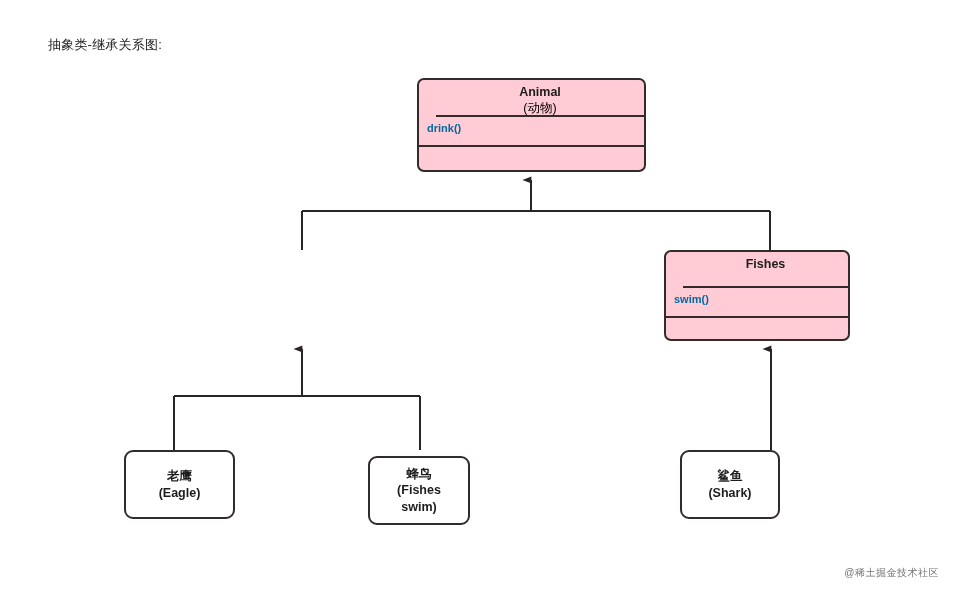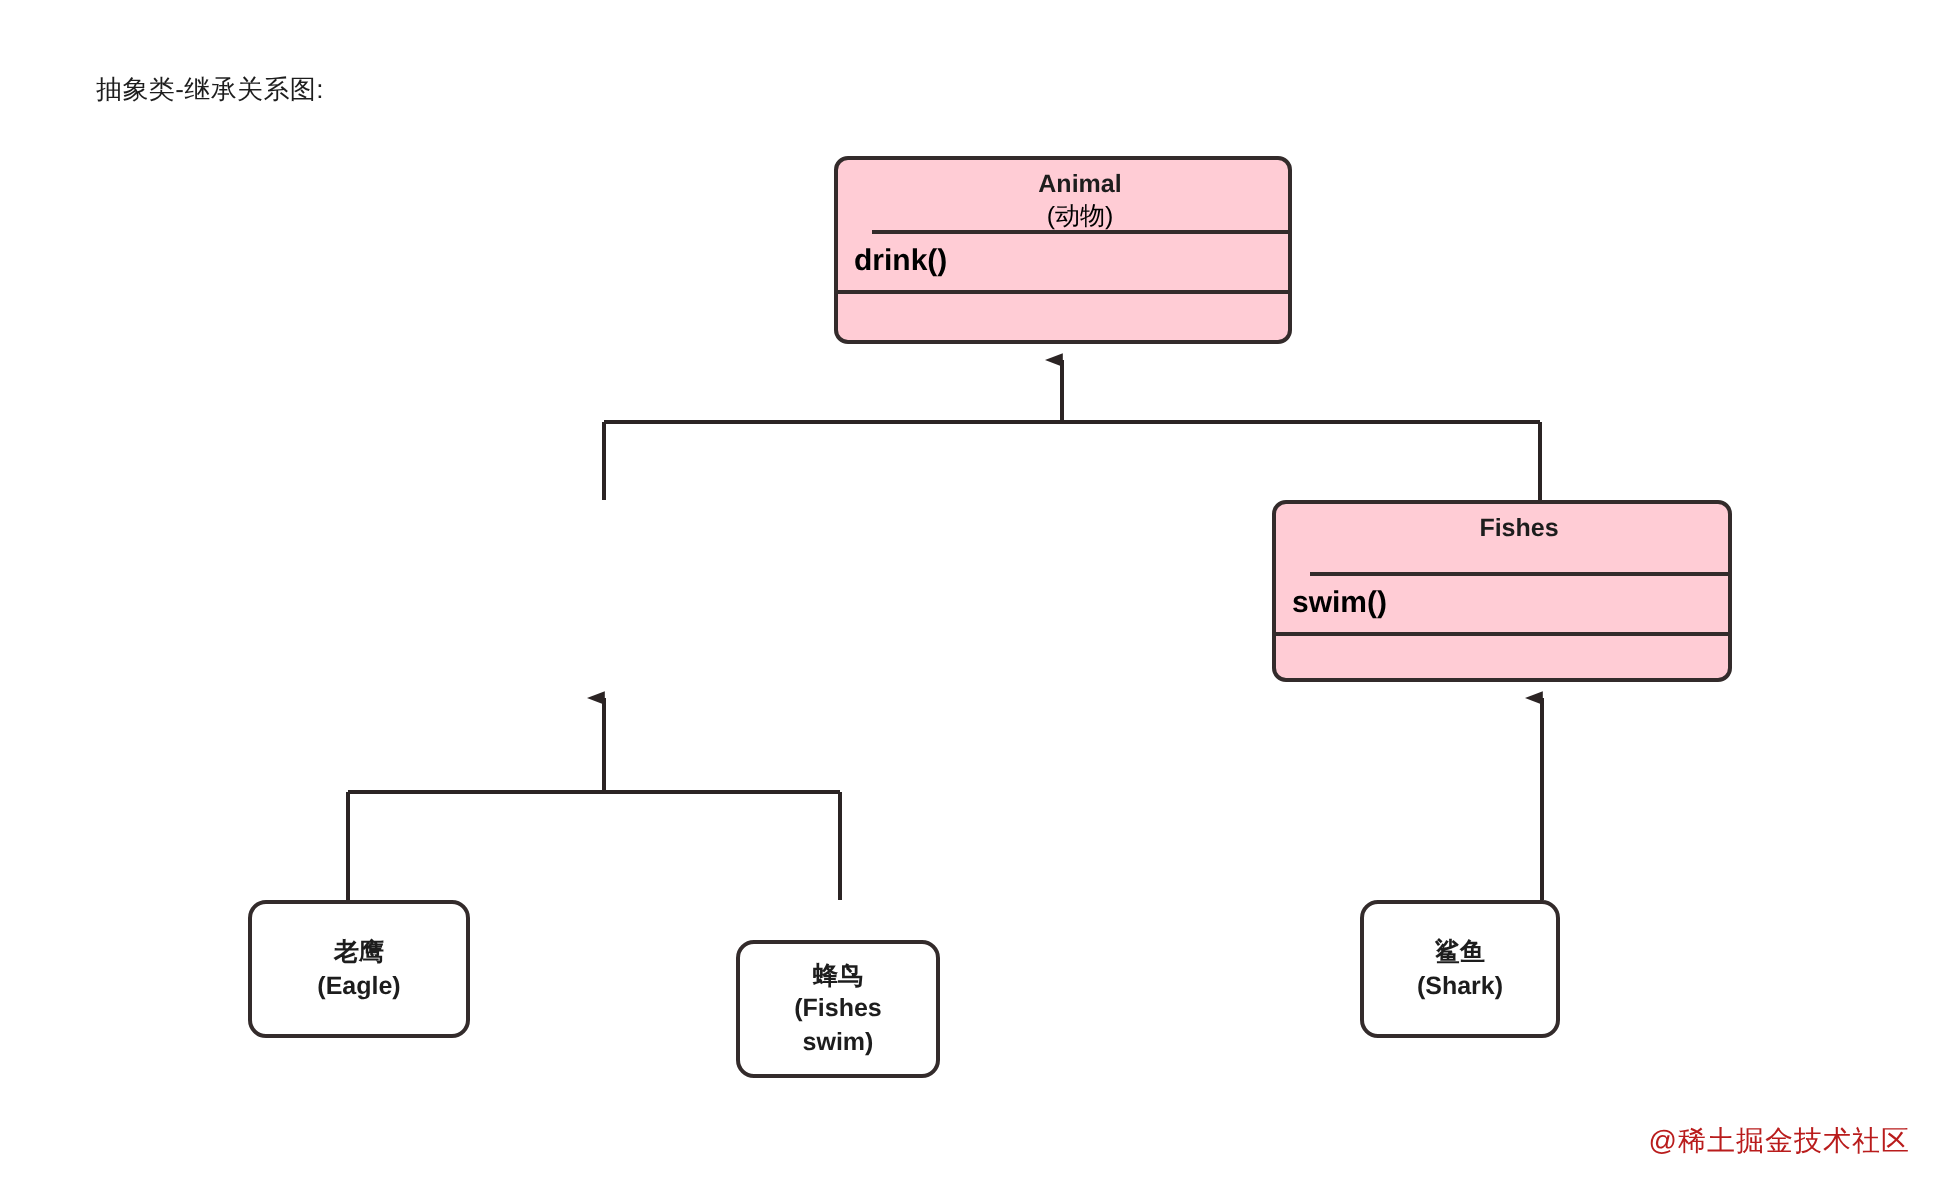--- a/index.html
+++ b/index.html
@@ -62,22 +62,22 @@
     font-size: 12.5px;
     color: #000000;
     display: block;
   }
   .uml-methods {
     box-sizing: border-box;
     border-bottom: 2px solid #332b2b;
     padding: 5px 0 5px 8px;
     height: 30px;
     font-weight: bold;
-    font-size: 15px;
-    color: #000000;
+    font-size: 11px;
+    color: #0369a1;
     white-space: nowrap;
   }
   .uml-extra {
     box-sizing: border-box;
     height: 26px;
   }
   
   .leaf-box {
     position: absolute;
     box-sizing: border-box;
@@ -93,24 +93,24 @@
     font-size: 12.5px;
     color: #1d1d1d;
     padding: 0 6px;
   }
   .leaf-box span { display: block; }
   .leaf-cn { font-weight: bold; }
   .leaf-en { font-weight: bold; }
   
   #watermark {
     position: absolute;
-    right: 24px;
+    right: 40px;
     bottom: 22px;
-    font-size: 14px;
-    color: #b91c1c;
+    font-size: 10px;
+    color: #737373;
     white-space: nowrap;
     letter-spacing: 0.5px;
   }
 </style>
 </head>
 <body>
 
 <div id="canvas">
 
   <div id="diagram-title">抽象类-继承关系图:</div>
@@ -144,36 +144,36 @@
   <div class="uml-class" style="left:417px; top:78px; width:229px; height:94px;">
     <div class="uml-header" style="height:37px;">
       <span class="uml-name">Animal</span>
       <span class="uml-cn">(动物)</span>
     </div>
     <div class="uml-methods">drink()</div>
     <div class="uml-extra"></div>
   </div>
 
 
-  <div class="uml-class" style="left:636px; top:250px; width:230px; height:91px;">
+  <div class="uml-class" style="left:664px; top:250px; width:186px; height:91px;">
     <div class="uml-header" style="height:36px;">
       <span class="uml-name">Fishes</span>
     </div>
     <div class="uml-methods">swim()</div>
     <div class="uml-extra"></div>
   </div>
 
   <div class="leaf-box" style="left:124px; top:450px; width:111px; height:69px;">
     <div>
       <span class="leaf-cn">老鹰</span>
       <span class="leaf-en">(Eagle)</span>
     </div>
   </div>
 
-  <div class="leaf-box" style="left:368px; top:470px; width:102px; height:69px;">
+  <div class="leaf-box" style="left:368px; top:456px; width:102px; height:69px;">
     <div>
       <span class="leaf-cn">蜂鸟</span>
       <span class="leaf-en">(Fishes</span>
       <span class="leaf-en">swim)</span>
     </div>
   </div>
 
   <div class="leaf-box" style="left:680px; top:450px; width:100px; height:69px;">
     <div>
       <span class="leaf-cn">鲨鱼</span>

